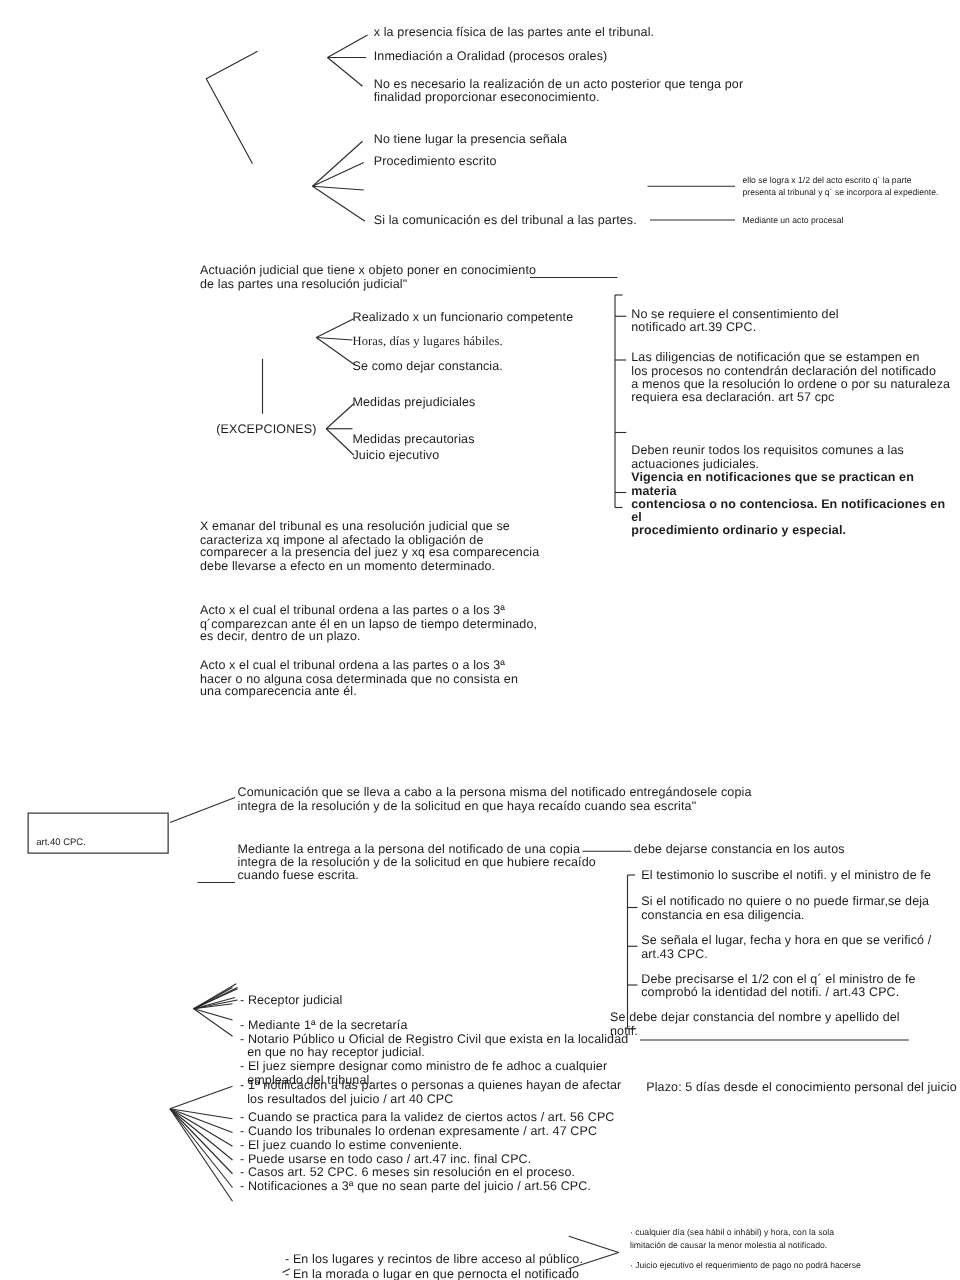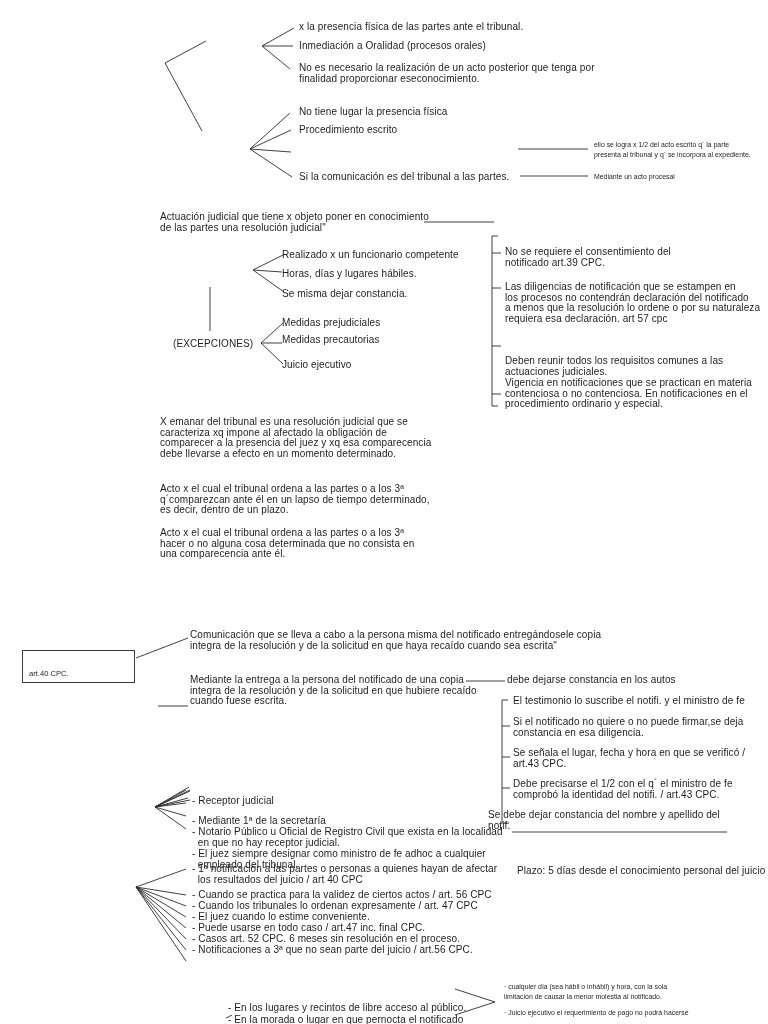--- a/index.html
+++ b/index.html
@@ -138,49 +138,49 @@
 
       <path d="M226,1018 L232,1015"></path>
     </g>
   </svg>
 
   <div class="tx" style="left:299px; top:22px; width:400px;">x la presencia física de las partes ante el tribunal.</div>
   <div class="tx" style="left:299px; top:41px; width:400px;">Inmediación a Oralidad (procesos orales)</div>
   <div class="tx" style="left:299px; top:63px; width:420px;">No es necesario la realización de un acto posterior que tenga por
 finalidad proporcionar eseconocimiento.</div>
 
-  <div class="tx" style="left:299px; top:107px; width:400px;">No tiene lugar la presencia física</div>
+  <div class="tx" style="left:299px; top:107px; width:400px;">No tiene lugar la presencia señala</div>
   <div class="tx" style="left:299px; top:125px; width:400px;">Procedimiento escrito</div>
   <div class="tx" style="left:299px; top:172px; width:400px;">Si la comunicación es del tribunal a las partes.</div>
 
   <div class="tx-sm" style="left:594px; top:140px; width:178px;">ello se logra x 1/2 del acto escrito q´ la parte
 presenta al tribunal y q´ se incorpora al expediente.</div>
   <div class="tx-sm" style="left:594px; top:172px; width:178px;">Mediante un acto procesal</div>
 
   <div class="tx" style="left:160px; top:212px; width:290px;">Actuación judicial que tiene x objeto poner en conocimiento
 de las partes una resolución judicial"</div>
 
   <div class="tx" style="left:282px; top:250px; width:300px;">Realizado x un funcionario competente</div>
-  <div class="tx" style="left:282px; top:269px; width:300px;">Horas, días y lugares hábiles.</div>
-  <div class="tx" style="left:282px; top:289px; width:300px;">Se misma dejar constancia.</div>
+  <div class="tx" style="left:282px; top:269px; width:300px;font-family:Liberation Serif, serif;">Horas, días y lugares hábiles.</div>
+  <div class="tx" style="left:282px; top:289px; width:300px;">Se como dejar constancia.</div>
 
   <div class="tx" style="left:173px; top:339px; width:110px;">(EXCEPCIONES)</div>
   <div class="tx" style="left:282px; top:318px; width:260px;">Medidas prejudiciales</div>
-  <div class="tx" style="left:282px; top:335px; width:260px;">Medidas precautorias</div>
+  <div class="tx" style="left:282px; top:347px; width:260px;">Medidas precautorias</div>
   <div class="tx" style="left:282px; top:360px; width:260px;">Juicio ejecutivo</div>
 
   <div class="tx" style="left:505px; top:247px; width:255px;">No se requiere el consentimiento del
 notificado art.39 CPC.</div>
   <div class="tx" style="left:505px; top:282px; width:262px;">Las diligencias de notificación que se estampen en
 los procesos no contendrán declaración del notificado
 a menos que la resolución lo ordene o por su naturaleza
 requiera esa declaración. art 57 cpc</div>
   <div class="tx" style="left:505px; top:356px; width:255px;">Deben reunir todos los requisitos comunes a las
 actuaciones judiciales.</div>
-  <div class="tx" style="left:505px; top:378px; width:262px;">Vigencia en notificaciones que se practican en materia
+  <div class="tx" style="left:505px; top:378px; width:262px;font-weight:bold;">Vigencia en notificaciones que se practican en materia
 contenciosa o no contenciosa. En notificaciones en el
 procedimiento ordinario y especial.</div>
 
   <div class="tx" style="left:160px; top:417px; width:300px;">X emanar del tribunal es una resolución judicial que se
 caracteriza xq impone al afectado la obligación de
 comparecer a la presencia del juez y xq esa comparecencia
 debe llevarse a efecto en un momento determinado.</div>
   <div class="tx" style="left:160px; top:484px; width:300px;">Acto x el cual el tribunal ordena a las partes o a los 3ª
 q´comparezcan ante él en un lapso de tiempo determinado,
 es decir, dentro de un plazo.</div>

